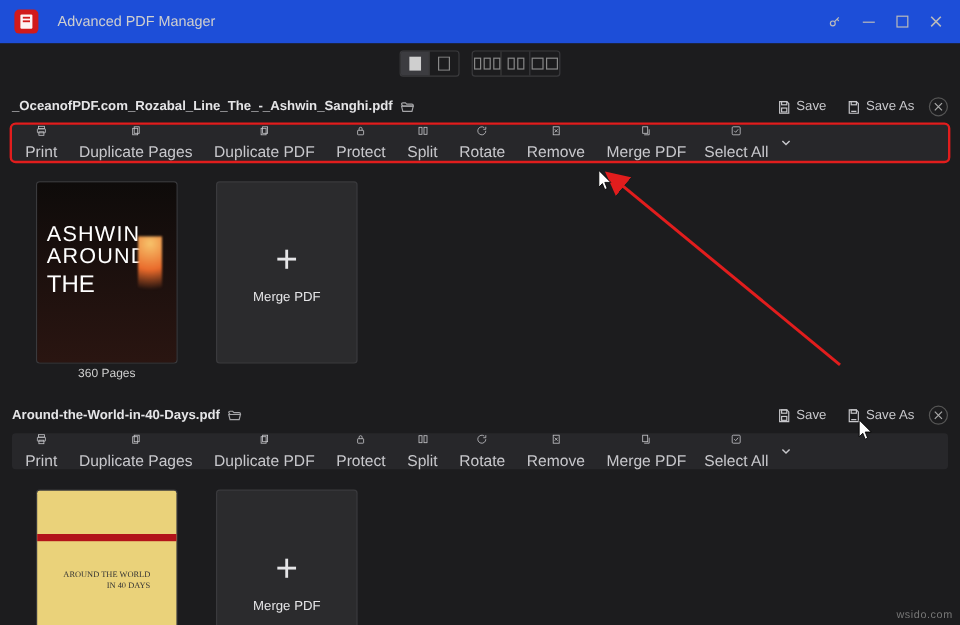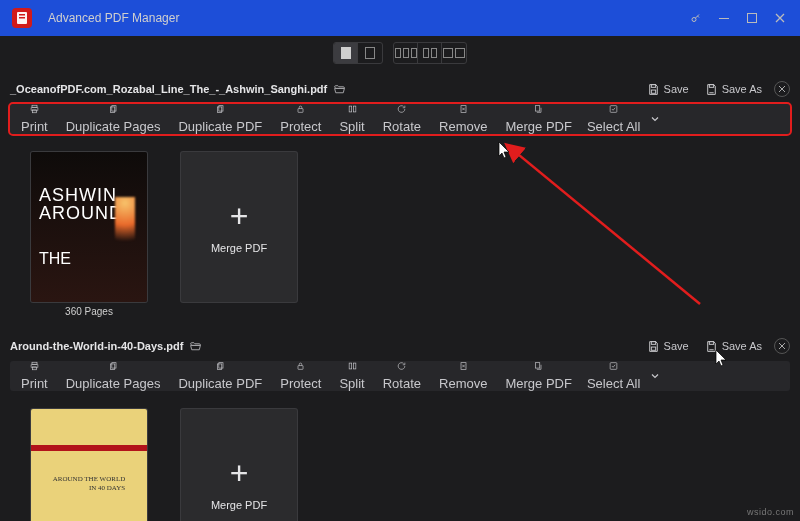--- a/index.html
+++ b/index.html
@@ -36,21 +36,21 @@
   .toolbar.hl { outline: 2px solid #e11d1d; outline-offset: 0; }
   .tbtn { display: flex; align-items: center; gap: 5px; padding: 0 9px; height: 30px; color: #c8c8cc; cursor: pointer; font-size: 13px; flex-direction: column; }
   .tbtn svg { width: 13px; height: 13px; }
   .tbtn.last { padding: 0 6px; }
   .tbtn-expand { width: 18px; display: flex; align-items: center; justify-content: center; color: #c8c8cc; cursor: pointer; }
   .thumbs { display: flex; gap: 20px; padding: 18px 14px 12px 14px; }
   .thumb-col { display: flex; flex-direction: column; align-items: center; width: 130px; }
   .thumb { width: 116px; height: 150px; background: #2b2b2d; display: flex; align-items: center; justify-content: center; border-radius: 2px; box-shadow: 0 0 0 1px #3a3a3d; position: relative; }
   .thumb.book1 { background: linear-gradient(#0e0b0a,#2a1511); display: flex; flex-direction: column; align-items: flex-start; justify-content: flex-start; padding: 10px 8px; color: #fff; }
   .book1-author { font-family: Impact, "Arial Black", sans-serif; font-size: 18px; letter-spacing: 1px; line-height: 1; color: #fff; margin-top: 24px; }
-  .book1-sub { font-family: Impact, "Arial Black", sans-serif; font-size: 16px; color: #fff; margin-top: 28px; }
+  .book1-sub { font-family: Impact, "Arial Black", sans-serif; font-size: 20px; color: #fff; margin-top: 4px; }
   .book1-flame { position: absolute; right: 12px; top: 50%; width: 20px; height: 60px; background: radial-gradient(circle at 50% 10%, #f7c36b, #e96a2b 40%, transparent 70%); filter: blur(1px); transform: translateY(-50%); }
   .thumb.book2 { background: #ead27a; display: flex; flex-direction: column; align-items: center; justify-content: center; }
   .book2-band { width: 100%; height: 6px; background: #b2131a; position: absolute; top: 36px; }
   .book2-title { font-size: 7px; color: #333; text-align: right; line-height: 1.3; font-family: Georgia, serif; }
   .thumb-label { font-size: 10px; color: #cfcfcf; margin-top: 4px; }
   .thumb.add { color: #e5e5e7; flex-direction: column; gap: 10px; }
   .plus { font-size: 32px; line-height: 1; font-weight: 200; }
   .thumb.add .alabel { font-size: 11px; }
   .cursor-arrow { position: absolute; pointer-events: none; }
   .cursor-arrow svg { width: 14px; height: 18px; }

